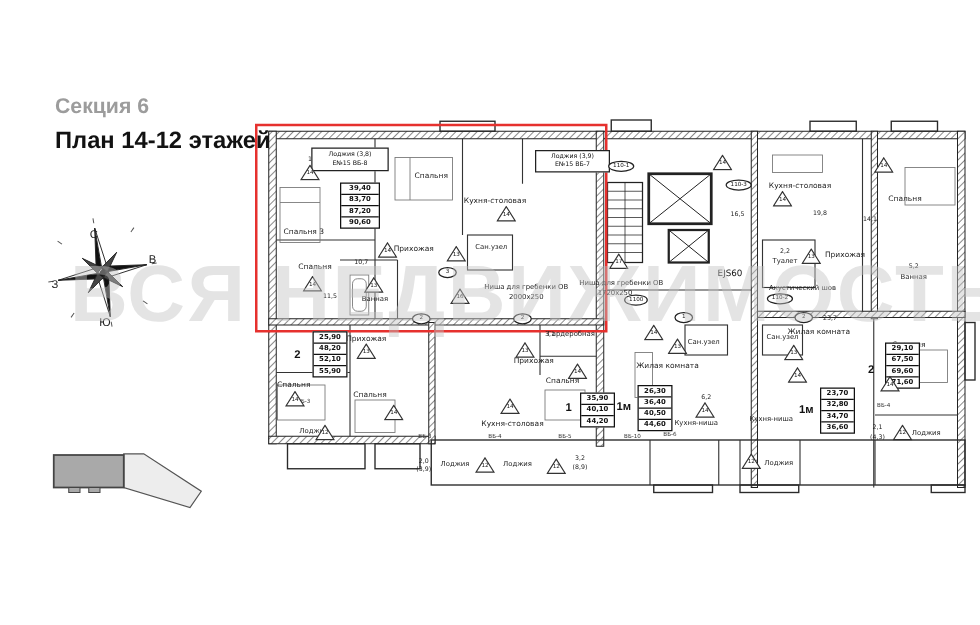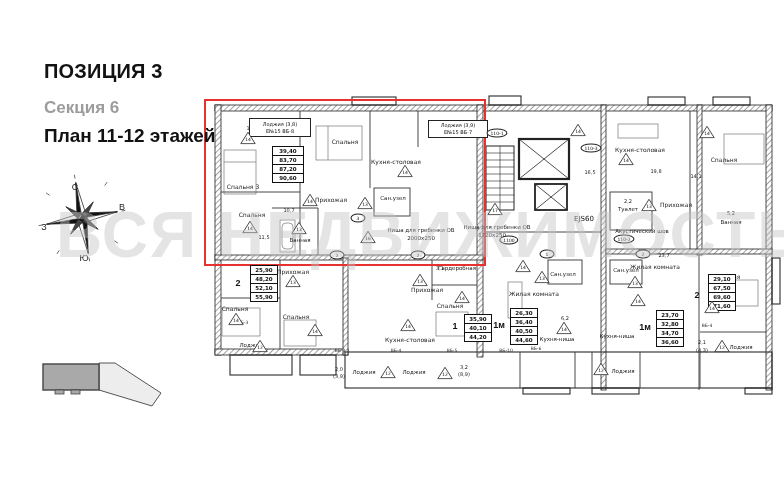--- a/index.html
+++ b/index.html
@@ -469,23 +469,22 @@
       </div>
       <div class="marker circle" style="left: 547px; top: 254px;">
         <span class="ctxt">1</span>
       </div>
       <div class="marker circle" style="left: 643px; top: 254px;">
         <span class="ctxt">2</span>
       </div>
     </div>
 
   <div id="header">
-    <div class="pos">ПОЗИЦИЯ 3</div>
     <div class="sec">Секция 6</div>
-    <div class="pln">План 11-12 этажей</div>
+    <div class="pln">План 14-12 этажей</div>
   </div>
 
   <div id="compass">
     <svg width="110" height="110" viewBox="0 0 110 110">
       <g transform="translate(52,53) rotate(-10)">
         <g stroke="#222" stroke-width="0.7">
           <polygon points="0,-36 -5,0 0,0" fill="#111"></polygon>
             <polygon points="0,-36 5,0 0,0" fill="#fff"></polygon>
           <polygon points="36,0 0,-5 0,0" fill="#111"></polygon>
             <polygon points="36,0 0,5 0,0" fill="#fff"></polygon>

